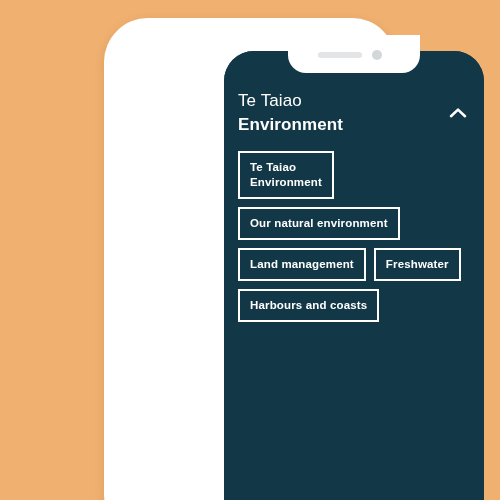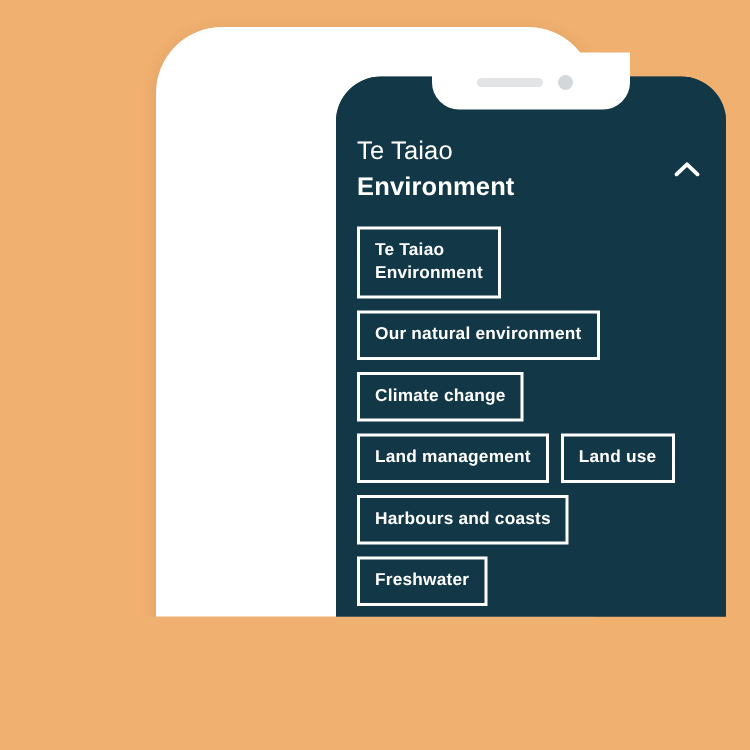--- a/index.html
+++ b/index.html
@@ -10,21 +10,21 @@
     width: 500px;
     height: 500px;
     overflow: hidden;
     font-family: "Liberation Sans", sans-serif;
     background: #f0b070;
   }
 
   #stage {
     position: relative;
     width: 500px;
-    height: 411px;
+    height: 500px;
     background: #f0b070;
     overflow: hidden;
   }
 
   
   .phone-frame {
     position: absolute;
     left: 104px;
     top: 18px;
     width: 292px;
@@ -184,25 +184,23 @@
               <svg width="18" height="12" viewBox="0 0 18 12" aria-hidden="true">
                 <path d="M2 9.2 L9 2.6 L16 9.2" fill="none" stroke="#ffffff" stroke-width="2.6" stroke-linecap="round" stroke-linejoin="round"></path>
               </svg>
             </span>
           </div>
 
           <div class="pill-list">
             <button class="pill narrow">Te Taiao
 Environment</button>
             <button class="pill wide">Our natural environment</button>
-            <button class="pill wide">Climate change</button>
             <button class="pill">Land management</button>
-            <button class="pill">Land use</button>
+            <button class="pill">Freshwater</button>
             <button class="pill wide">Harbours and coasts</button>
-            <button class="pill">Freshwater</button>
           </div>
         </div>
 
       </div>
     </div>
 
     <div class="notch">
       <div class="notch-speaker"></div>
       <div class="notch-camera"></div>
     </div>

